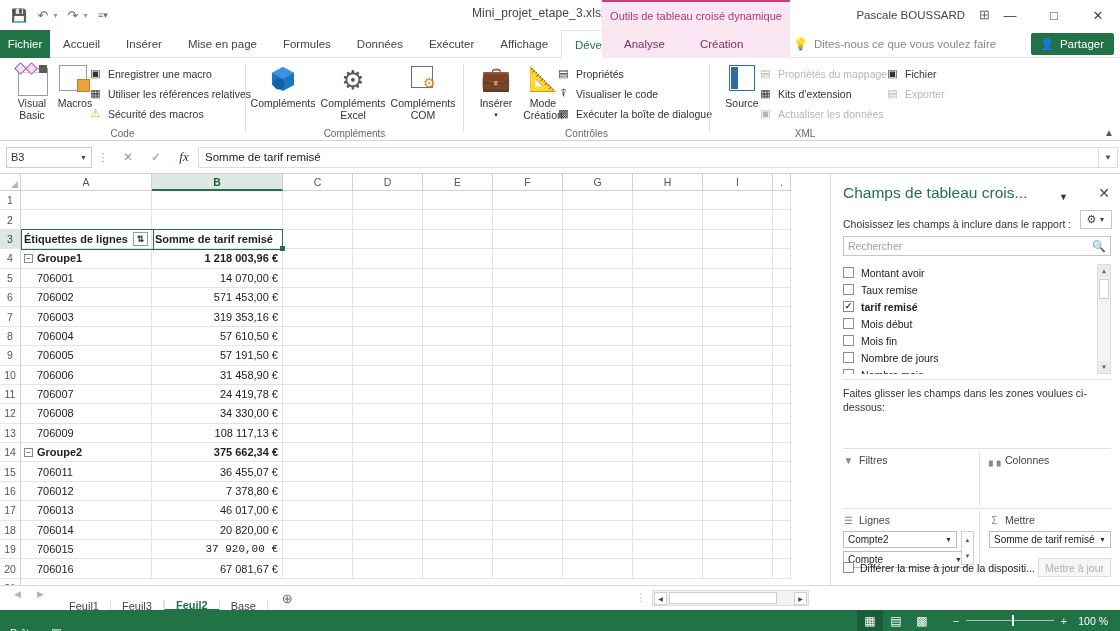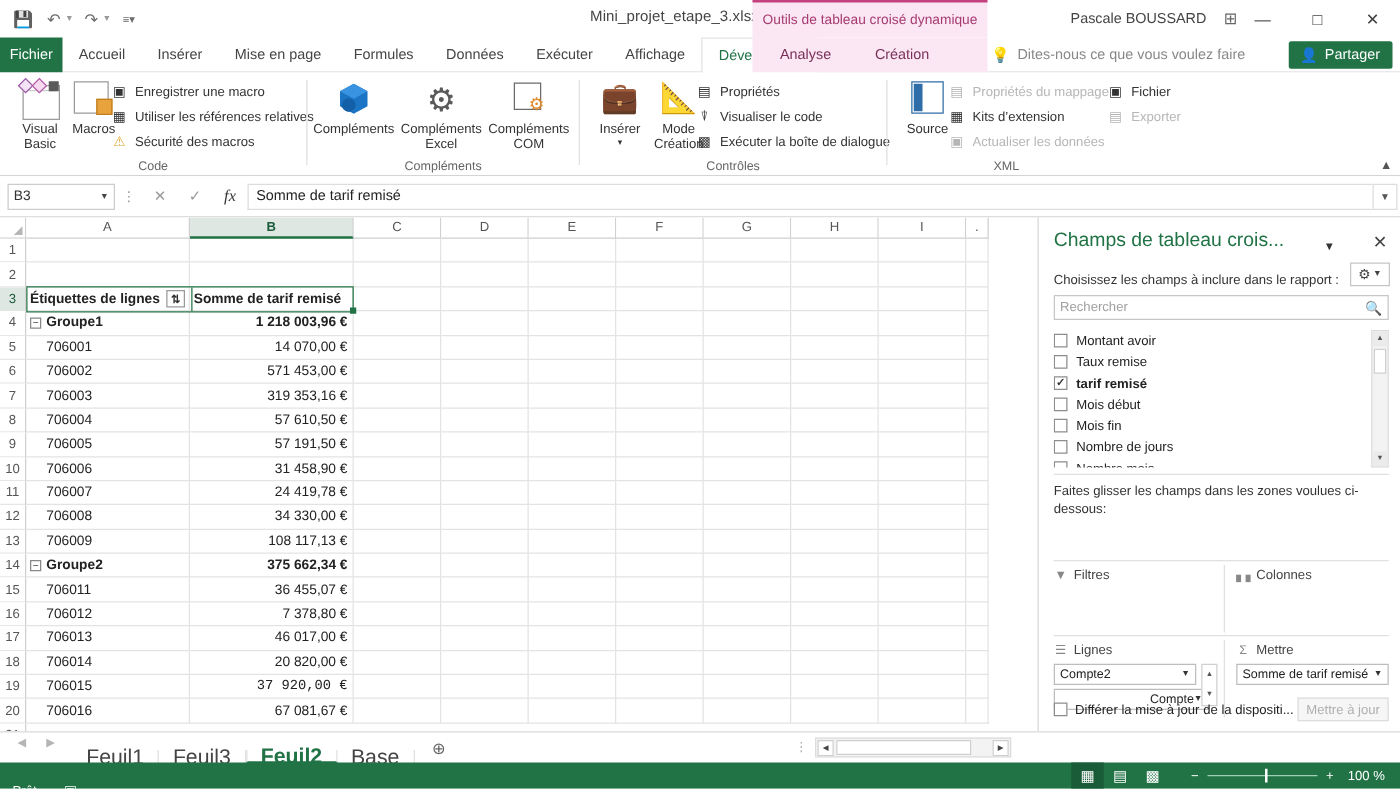--- a/index.html
+++ b/index.html
@@ -301,21 +301,21 @@
 
   
   .sheetbar {
     position:absolute; left:0; top:585px; width:1120px; height:25px;
     background:#fff; border-top:1px solid #d9d9d9;
   }
   .navarrows { position:absolute; left:14px; top:3px; display:flex; gap:16px; }
   .navarrows span { font-size:9px; color:#b5b5b5; }
   .stabs { position:absolute; left:58px; top:0; display:flex; height:25px; align-items:stretch; }
   .stab {
-    padding:0 11px; display:flex; align-items:center; font-size:17px; color:#444;
+    padding:0 11px; display:flex; align-items:center; font-size:11px; color:#444;
     border-right:1px solid #e0e0e0;
     margin-top:14px;
   }
   .stab.active {
     font-weight:bold; color:#217346; border-bottom:2px solid #217346;
     border-left:1px solid #e0e0e0; border-right:1px solid #e0e0e0; background:#fff;
   }
   .addsheet { margin-left:14px; display:flex; align-items:center; font-size:13px; color:#666; }
   .hsplit { position:absolute; left:636px; top:6px; font-size:10px; color:#aaa; letter-spacing:-1px; }
   .hscroll {
@@ -982,21 +982,21 @@
 
     <div class="zone" style="left:12px; top:338px; height:62px;">
       <div class="zh">
         <span class="zic">☰</span>
         <span>Lignes</span>
       </div>
       <div class="pill" style="width:114px;">
         <span>Compte2</span>
         <span class="cv">▼</span>
       </div>
-      <div class="pill" style="width:124px;justify-content:flex-end;">
+      <div class="pill" style="width:124px;">
         <span>Compte</span>
         <span class="cv">▼</span>
       </div>
     </div>
     <div class="pillscroll" style="left:130px; top:357px;">
       <div class="a">▲</div>
       <div class="a">▼</div>
     </div>
 
     <div class="zone" style="left:158px; top:338px; height:62px; width:130px;">

